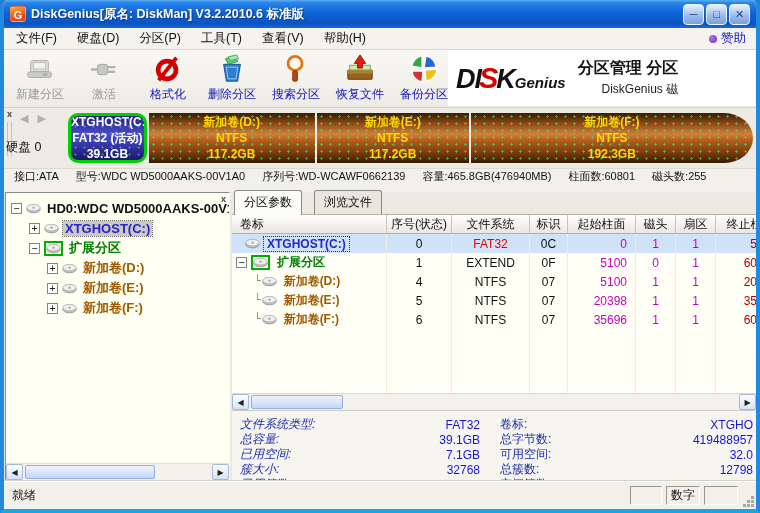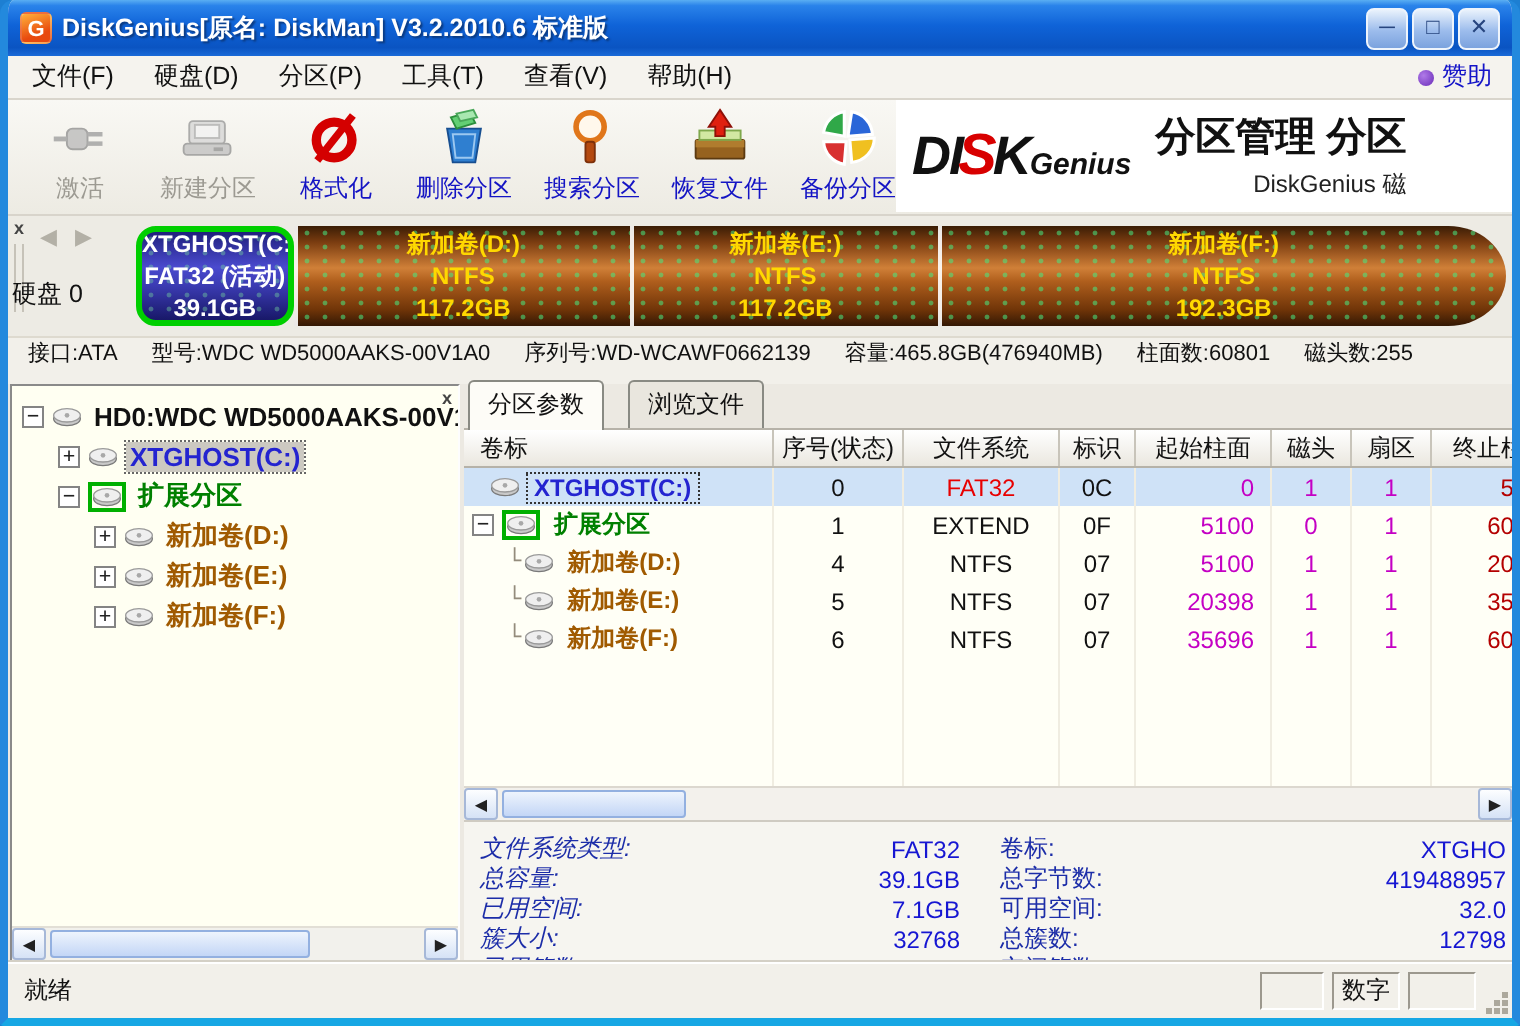--- a/index.html
+++ b/index.html
@@ -55,21 +55,21 @@
   .tb-btn.disabled .tb-icon { filter:grayscale(1); opacity:.75; }
   .logo {
     position:absolute; right:0; top:0; bottom:1px; width:308px; background:#fff;
     display:flex; align-items:center; overflow:hidden; padding-left:8px;
   }
   .brand { white-space:nowrap; font-style:italic; font-weight:bold; color:#111; line-height:1; }
   .brand .di,.brand .k { font-size:27px; letter-spacing:-1px; }
   .brand .s { font-size:29px; color:#d81republic0000; color:#d80000; margin:0 -2px; }
   .brand .genius { font-size:15px; letter-spacing:0; }
   .logo-right { margin-left:12px; white-space:nowrap; }
-  .logo-tagline { font-size:20px; font-weight:bold; color:#111; }
+  .logo-tagline { font-size:16px; font-weight:bold; color:#111; }
   .logo-subline { font-size:12px; color:#222; text-align:right; margin-top:2px; }
   
   .disk-panel { height:60px; flex:none; position:relative; background:#edebe4; }
   .panel-x { position:absolute; left:3px; top:1px; font-size:9px; color:#444; line-height:10px; font-weight:bold; }
   .grip-v { position:absolute; left:3px; top:14px; height:34px; width:5px; border-left:1px solid #c6c2b8; border-right:1px solid #c6c2b8; }
   .chevrons { position:absolute; left:16px; top:4px; color:#b3b0a6; font-size:11px; letter-spacing:3px; }
   .disk-label { position:absolute; left:2px; top:31px; font-size:12.5px; color:#111; white-space:nowrap; }
   .part-bar { position:absolute; left:64px; right:3px; top:5px; bottom:5px; display:flex; }
   .part {
     position:relative; overflow:hidden; display:flex; flex-direction:column; justify-content:center;
@@ -206,38 +206,38 @@
       <span class="sponsor-dot"></span>
       <span class="sponsor-label">赞助</span>
     </div>
   </div>
 
   <div class="toolbar">
     <div id="toolbar-buttons" style="display:flex">
         <div class="tb-btn disabled">
           <div class="tb-icon">
             <svg viewBox="0 0 32 32" width="30" height="30">
+              <rect x="6" y="7" width="19" height="12" rx="2" fill="#d5d5d5" stroke="#949494"></rect>
+              <rect x="9" y="9" width="13" height="7" fill="#f2f2f2" stroke="#aaa"></rect>
+              <rect x="3" y="19" width="25" height="6" rx="2" fill="#bfbfbf" stroke="#8e8e8e"></rect>
+              <rect x="19" y="21" width="5" height="2" fill="#8e8e8e"></rect>
+            </svg>
+          </div>
+          <div class="tb-label">新建分区</div>
+        </div>
+        <div class="tb-btn disabled">
+          <div class="tb-icon">
+            <svg viewBox="0 0 32 32" width="30" height="30">
               <rect x="9" y="11" width="11" height="11" rx="3" fill="#b8b8b8" stroke="#8a8a8a"></rect>
               <line x1="20" y1="14" x2="28" y2="14" stroke="#9a9a9a" stroke-width="2.4"></line>
               <line x1="20" y1="19" x2="28" y2="19" stroke="#9a9a9a" stroke-width="2.4"></line>
               <line x1="2" y1="16.5" x2="9" y2="16.5" stroke="#9a9a9a" stroke-width="2.6"></line>
             </svg>
           </div>
           <div class="tb-label">激活</div>
-        </div>
-        <div class="tb-btn disabled">
-          <div class="tb-icon">
-            <svg viewBox="0 0 32 32" width="30" height="30">
-              <rect x="6" y="7" width="19" height="12" rx="2" fill="#d5d5d5" stroke="#949494"></rect>
-              <rect x="9" y="9" width="13" height="7" fill="#f2f2f2" stroke="#aaa"></rect>
-              <rect x="3" y="19" width="25" height="6" rx="2" fill="#bfbfbf" stroke="#8e8e8e"></rect>
-              <rect x="19" y="21" width="5" height="2" fill="#8e8e8e"></rect>
-            </svg>
-          </div>
-          <div class="tb-label">新建分区</div>
         </div>
         <div class="tb-btn">
           <div class="tb-icon">
             <svg viewBox="0 0 32 32" width="30" height="30">
               <circle cx="15" cy="17" r="9.5" fill="none" stroke="#d40000" stroke-width="5"></circle>
               <line x1="6" y1="28" x2="25" y2="4" stroke="#d40000" stroke-width="4"></line>
             </svg>
           </div>
           <div class="tb-label">格式化</div>
         </div>

